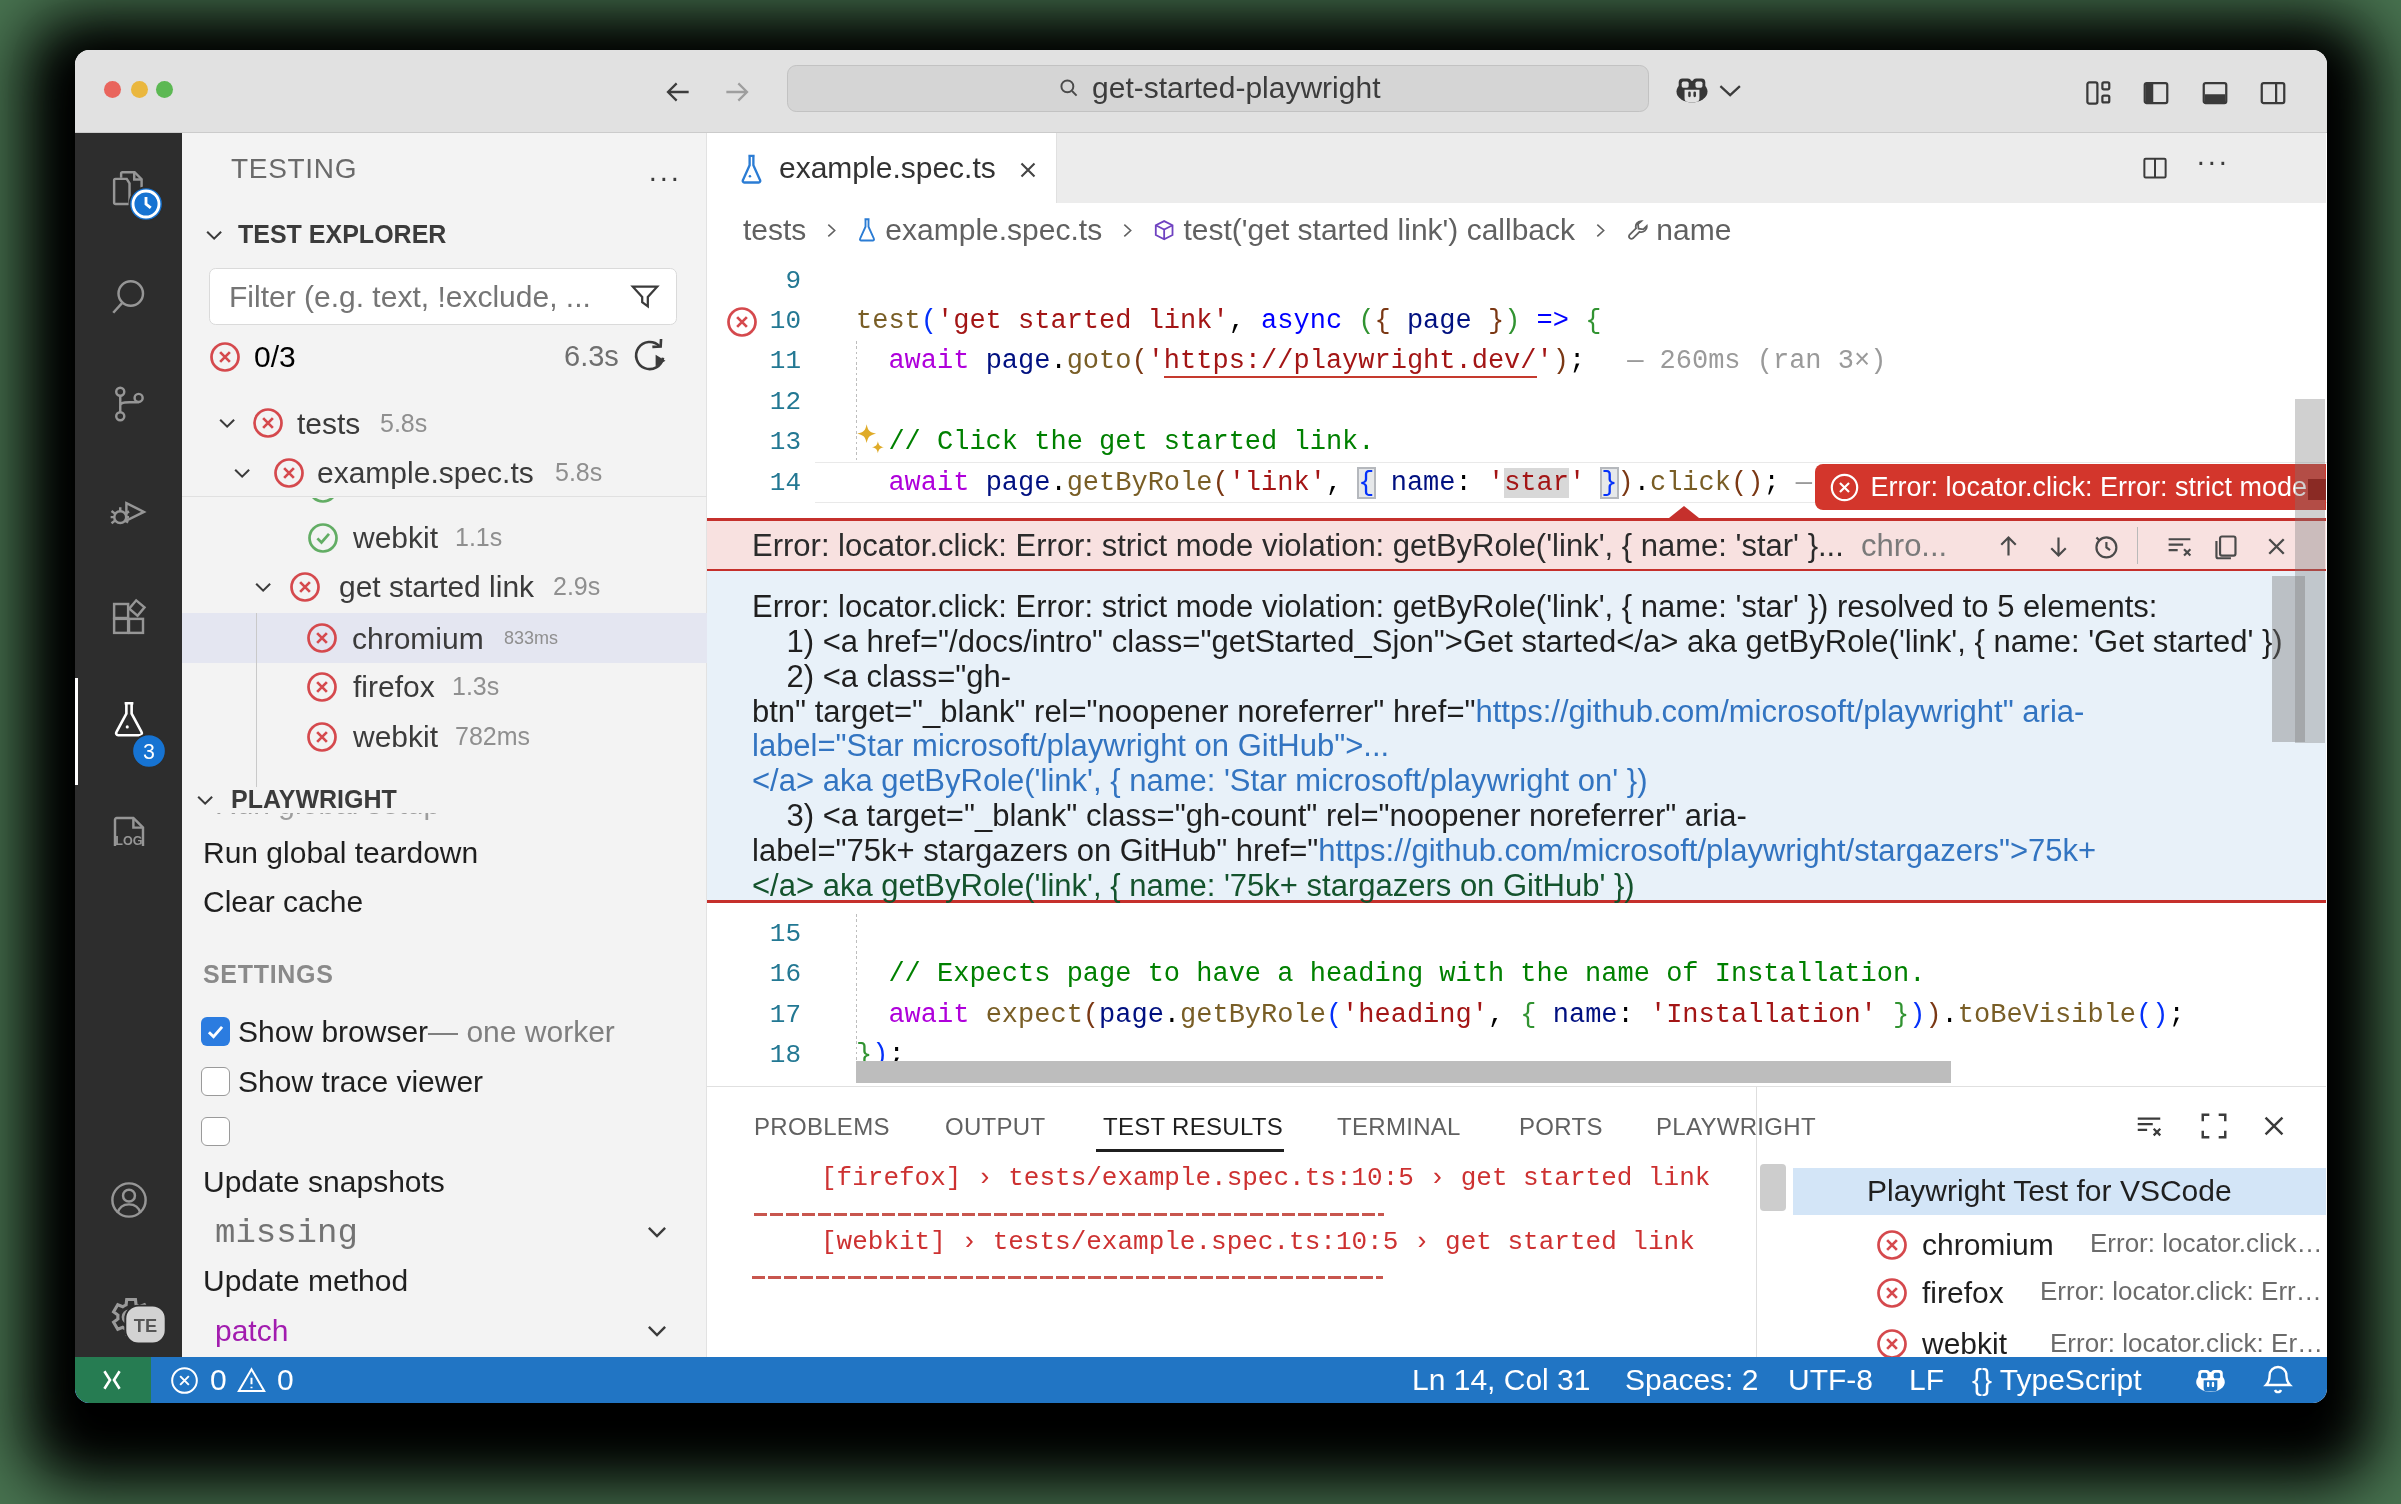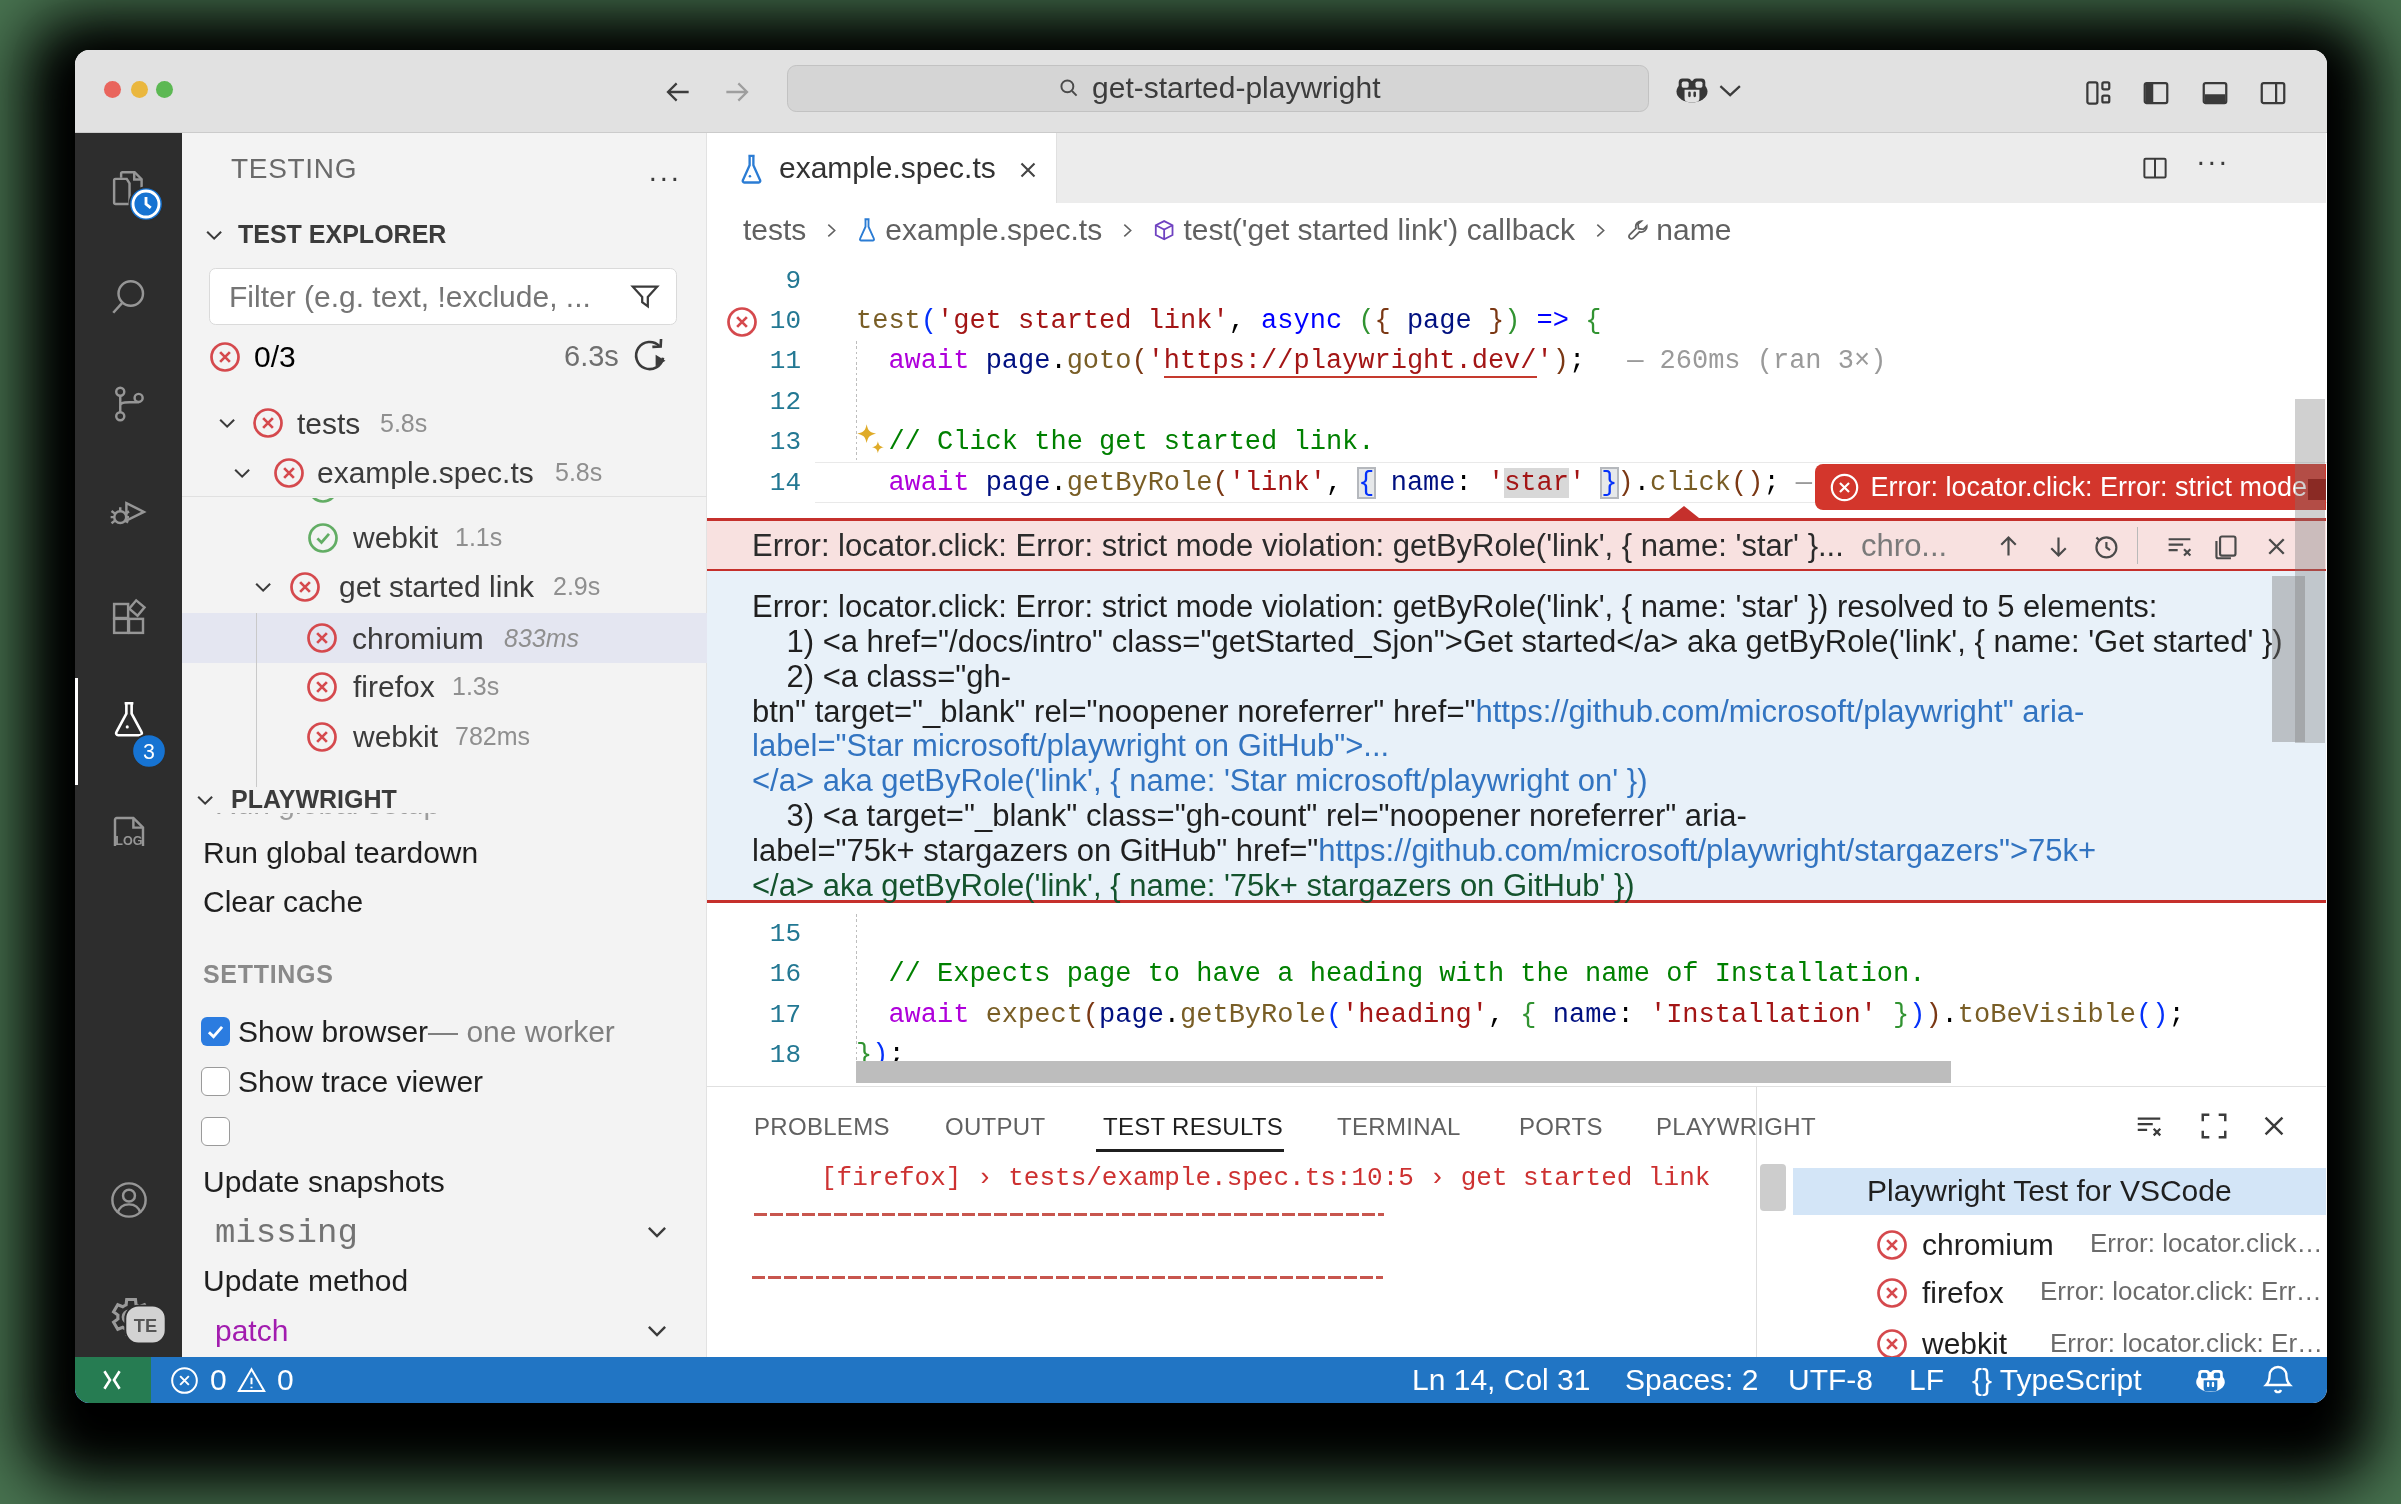--- a/index.html
+++ b/index.html
@@ -211,21 +211,21 @@
       </svg>
 <div class="sbrow" style="left:157px;top:434px;height:39px;display:flex;align-items:center;font-size:30px;color:#3b3b3b;">get started link</div>
 <div class="sbrow" style="left:371px;top:434px;height:39px;display:flex;align-items:center;font-size:25px;color:#8f8f8f;">2.9s</div>
 <div class="abs" style="left:0;top:480px;width:525px;height:50px;background:#e4e6f1;"></div>
 <div class="abs" style="left:74px;top:480px;width:1.3px;height:174px;background:#c9c9c9;"></div>
 <svg class="abs" style="left:125px;top:490px;" width="30" height="30" viewBox="0 0 16 16" fill="none" stroke="#d5494d" stroke-width="1.45">
         <circle cx="8" cy="8" r="7.2"></circle>
         <path d="M5.4 5.4 L10.6 10.6 M10.6 5.4 L5.4 10.6"></path>
       </svg>
 <div class="sbrow" style="left:170px;top:486px;height:39px;display:flex;align-items:center;font-size:30px;color:#3b3b3b;">chromium</div>
-<div class="sbrow" style="left:322px;top:486px;height:39px;display:flex;align-items:center;font-size:25px;color:#8f8f8f;font-style:italic;">833ms</div>
+<div class="sbrow" style="left:322px;top:486px;height:39px;display:flex;align-items:center;font-size:18px;color:#8f8f8f;">833ms</div>
 <svg class="abs" style="left:125px;top:539px;" width="30" height="30" viewBox="0 0 16 16" fill="none" stroke="#d5494d" stroke-width="1.45">
         <circle cx="8" cy="8" r="7.2"></circle>
         <path d="M5.4 5.4 L10.6 10.6 M10.6 5.4 L5.4 10.6"></path>
       </svg>
 <div class="sbrow" style="left:171px;top:534px;height:39px;display:flex;align-items:center;font-size:30px;color:#3b3b3b;">firefox</div>
 <div class="sbrow" style="left:270px;top:534px;height:39px;display:flex;align-items:center;font-size:25px;color:#8f8f8f;">1.3s</div>
 <svg class="abs" style="left:125px;top:589px;" width="30" height="30" viewBox="0 0 16 16" fill="none" stroke="#d5494d" stroke-width="1.45">
         <circle cx="8" cy="8" r="7.2"></circle>
         <path d="M5.4 5.4 L10.6 10.6 M10.6 5.4 L5.4 10.6"></path>
       </svg>
@@ -414,20 +414,21 @@
         <path d="M2 4 h12 M2 7 h8 M2 10 h5 M10.5 9.5 L14 13 M14 9.5 L10.5 13"></path>
       </svg>
 <svg class="abs" style="left:1492px;top:24px;" width="30" height="30" viewBox="0 0 16 16" fill="none" stroke="#3b3b3b" stroke-width="1.3">
         <path d="M2 5.5 V2 h3.5 M10.5 2 H14 v3.5 M14 10.5 V14 h-3.5 M5.5 14 H2 v-3.5"></path>
       </svg>
 <svg class="abs" style="left:1552px;top:24px;" width="30" height="30" viewBox="0 0 16 16" fill="none" stroke="#3b3b3b" stroke-width="1.3">
         <path d="M3.5 3.5 L12.5 12.5 M12.5 3.5 L3.5 12.5"></path>
       </svg>
 <div class="term" style="left:114px;top:76px;">[firefox] › tests/example.spec.ts:10:5 › get started link</div>
 <div class="abs" style="left:47px;top:126px;width:630px;height:2.6px;background:repeating-linear-gradient(90deg,#c8564e 0 13px,rgba(0,0,0,0) 13px 16px);"></div>
+<div class="term" style="left:114px;top:140px;">[webkit] › tests/example.spec.ts:10:5 › get started link</div>
 <div class="abs" style="left:45px;top:189px;width:631px;height:2.6px;background:repeating-linear-gradient(90deg,#c8564e 0 13px,rgba(0,0,0,0) 13px 16px);"></div>
 <div class="abs" style="left:1049px;top:0;width:1.3px;height:270px;background:#dedede;"></div>
 <div class="abs" style="left:1053px;top:77px;width:26px;height:47px;background:#cdcdcd;border-radius:4px;"></div>
 <div class="abs" style="left:1086px;top:81px;width:533px;height:47px;background:#d3e5f7;"></div>
 <div class="abs" style="left:1160px;top:87px;font-size:30px;color:#1f1f1f;white-space:nowrap;">Playwright Test for VSCode</div>
 <svg class="abs" style="left:1170px;top:143px;" width="30" height="30" viewBox="0 0 16 16" fill="none" stroke="#d5494d" stroke-width="1.45">
         <circle cx="8" cy="8" r="7.2"></circle>
         <path d="M5.4 5.4 L10.6 10.6 M10.6 5.4 L5.4 10.6"></path>
       </svg>
 <div class="abs" style="left:1215px;top:141px;font-size:30px;color:#1f1f1f;white-space:nowrap;">chromium</div>

